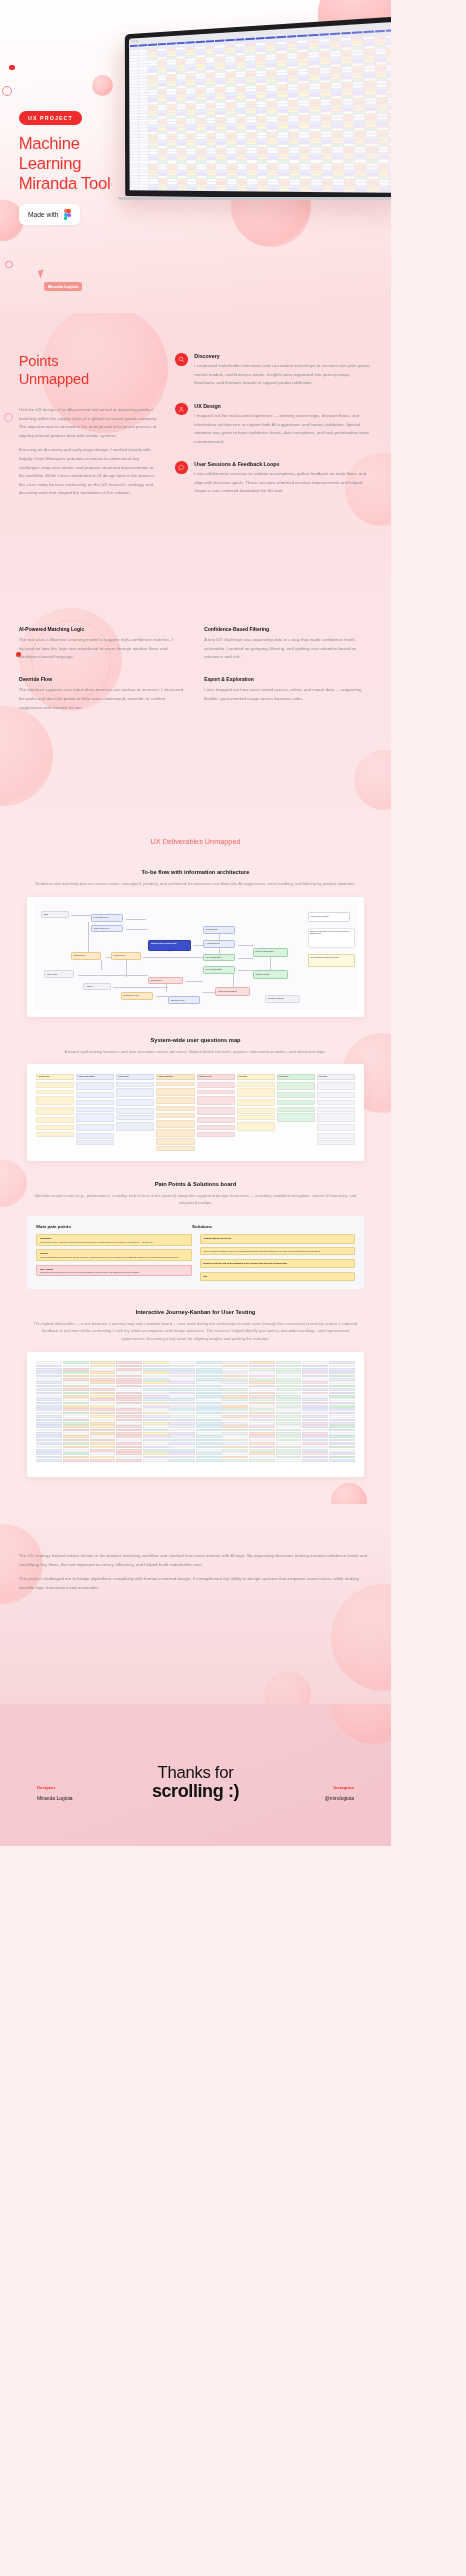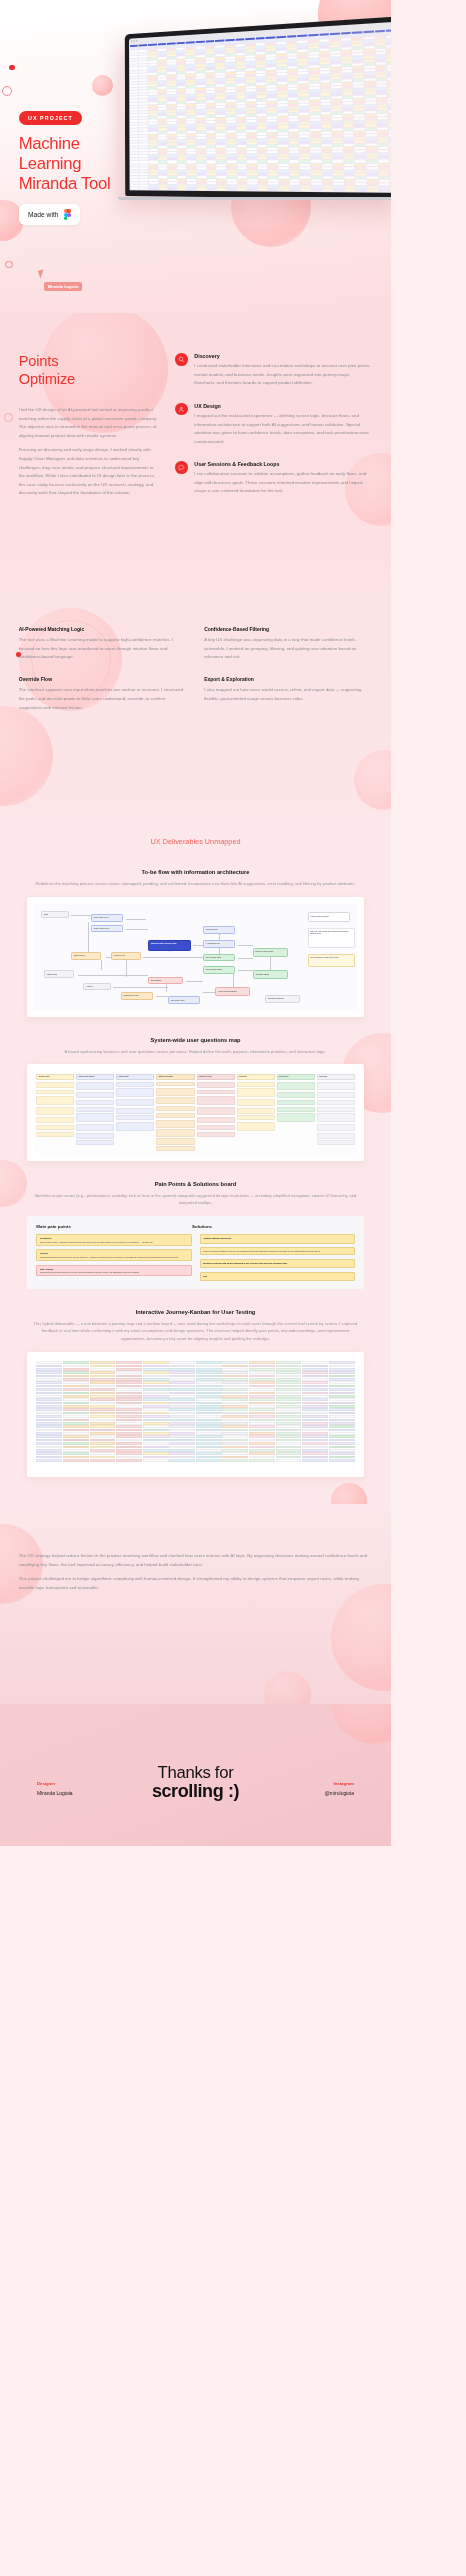--- a/index.html
+++ b/index.html
@@ -131,21 +131,21 @@
 
   
   .outcomes { position:relative; height:200px; padding-top:48px;
     background:linear-gradient(180deg,#fce8ea 0%,#f9dde0 60%,#f7d6da 100%); overflow:hidden; }
   .out-grid { display:flex; gap:18.7px; padding:0 18.7px; position:relative; z-index:3; }
   .out-left { width:139px; }
   .out-right { flex:1; }
 
   
   .footer { position:relative; height:142px; background:linear-gradient(160deg,#f6ccd0 0%,#f5c9ce 55%,#f3c4ca 100%); overflow:hidden; }
-  .f-inner { position:absolute; left:0; right:0; top:72px; display:flex; align-items:center; padding:0 37px; }
+  .f-inner { position:absolute; left:0; right:0; top:72px; display:flex; align-items:flex-end; padding:0 37px; }
   .f-col { width:100px; }
   .f-col .lbl { color:#f2342f; font-size:4.3px; font-weight:bold; margin-bottom:4.7px; }
   .f-col .val { font-size:5px; color:#1b1b1b; }
   .f-col.right { text-align:right; margin-left:auto; }
   .f-mid { flex:1; text-align:center; margin-top:-12px; }
   .f-mid .l1 { font-size:16.7px; color:#111; font-weight:400; letter-spacing:-0.3px; line-height:1.05; }
   .f-mid .l2 { font-size:18px; color:#111; font-weight:900; letter-spacing:-0.4px; line-height:1.05; }
 </style>
 </head>
 <body>
@@ -1607,21 +1607,21 @@
 
   <section class="overview">
     <div class="blob soft" style="width:127px;height:127px;left:41px;top:-6.7px;opacity:.55;"></div>
     <div class="blob soft" style="width:73px;height:73px;right:-27px;top:140px;opacity:.5;"></div>
     <div class="blob ring" style="width:8.7px;height:8.7px;left:4px;top:100px;opacity:.6;"></div>
 
     <div class="ov-grid">
       <div class="ov-left">
         <h2 class="big-head">
           <div>Points</div>
-          <div>Optimize</div>
+          <div>Unmapped</div>
         </h2>
         <div class="body-txt" style="margin-top:17.3px;">
           <p>I led the UX design of an AI-powered tool aimed at improving product matching within the supply chain of a global consumer goods company. The objective was to streamline the manual and error-prone process of aligning internal product data with retailer systems.</p>
           <p>Focusing on discovery and early-stage design, I worked closely with Supply Chain Managers and data scientists to understand key challenges, map user needs, and propose structural improvements to the workflow. While I also contributed to UI design later in the process, this case study focuses exclusively on the UX research, strategy, and discovery work that shaped the foundation of the solution.</p>
         </div>
       </div>
 
       <div class="ov-right">
         <div class="item">
           <span class="ic">

